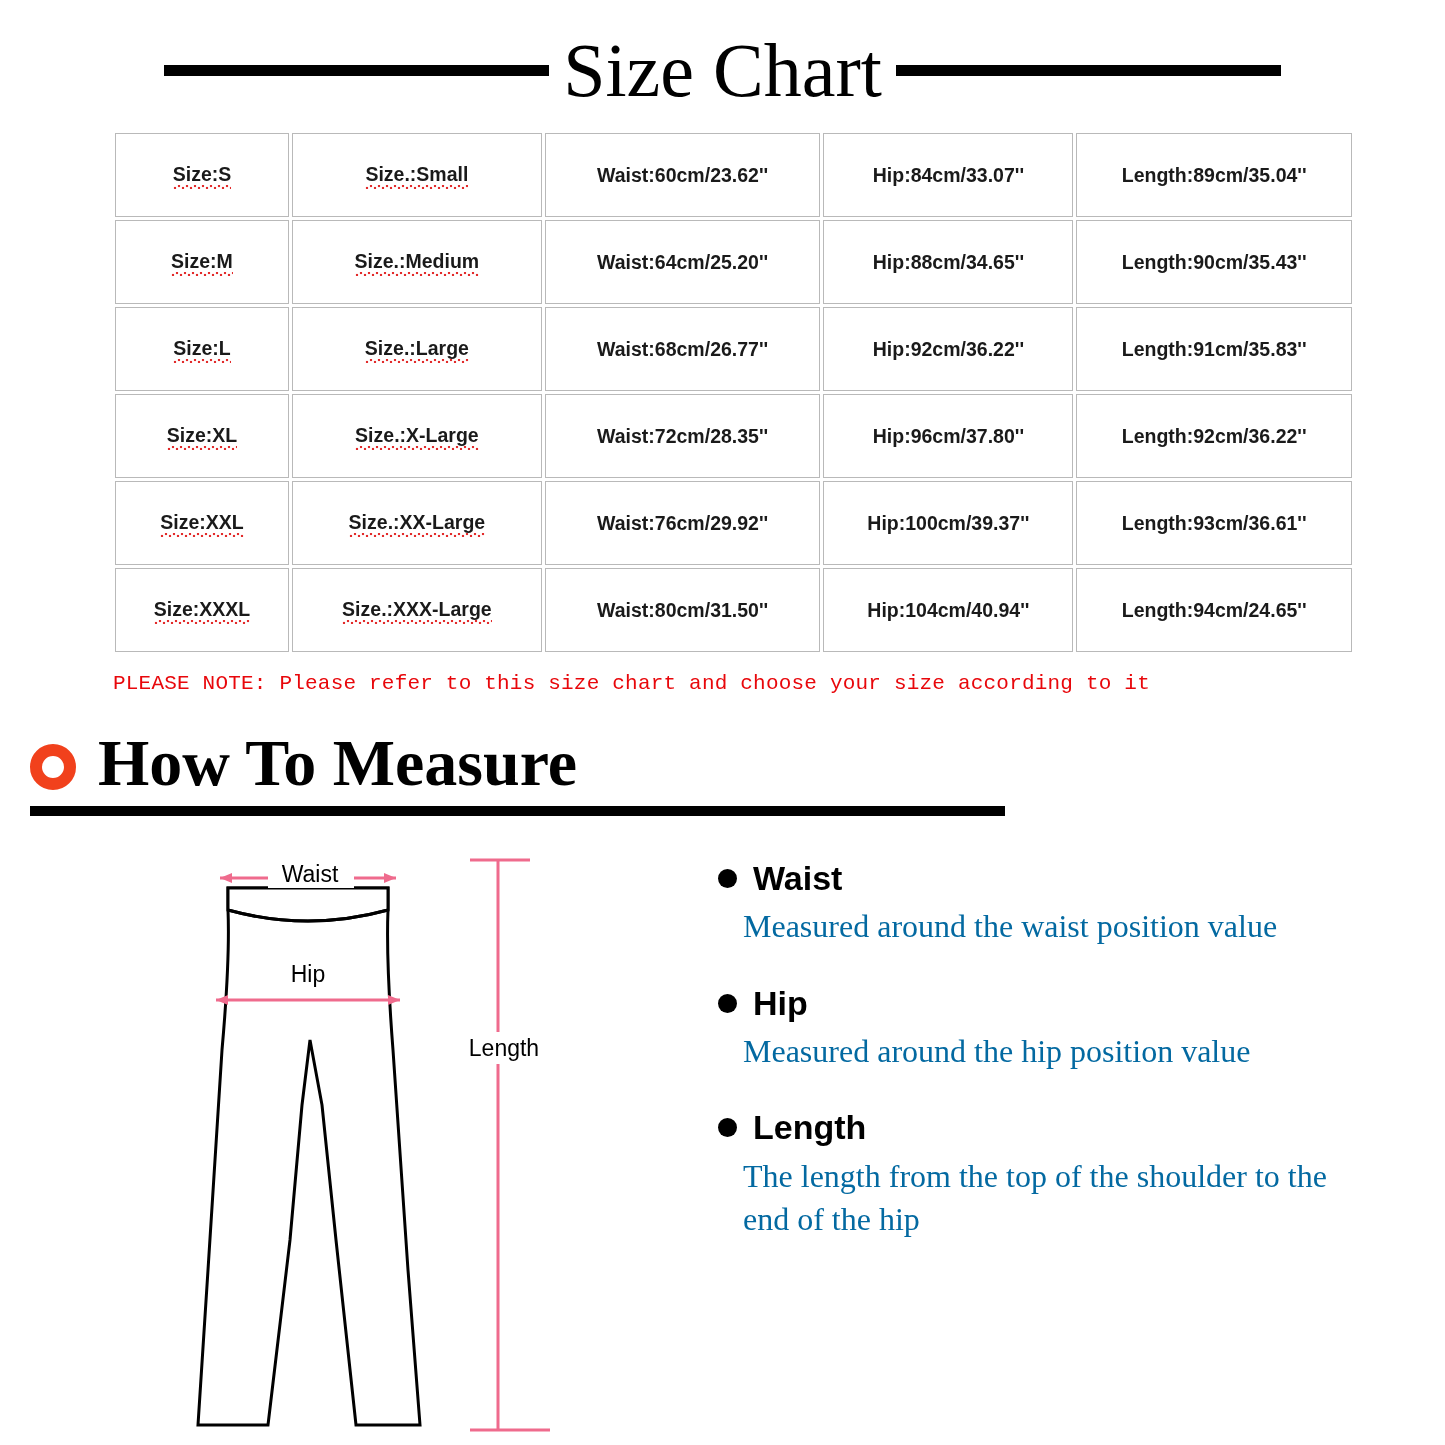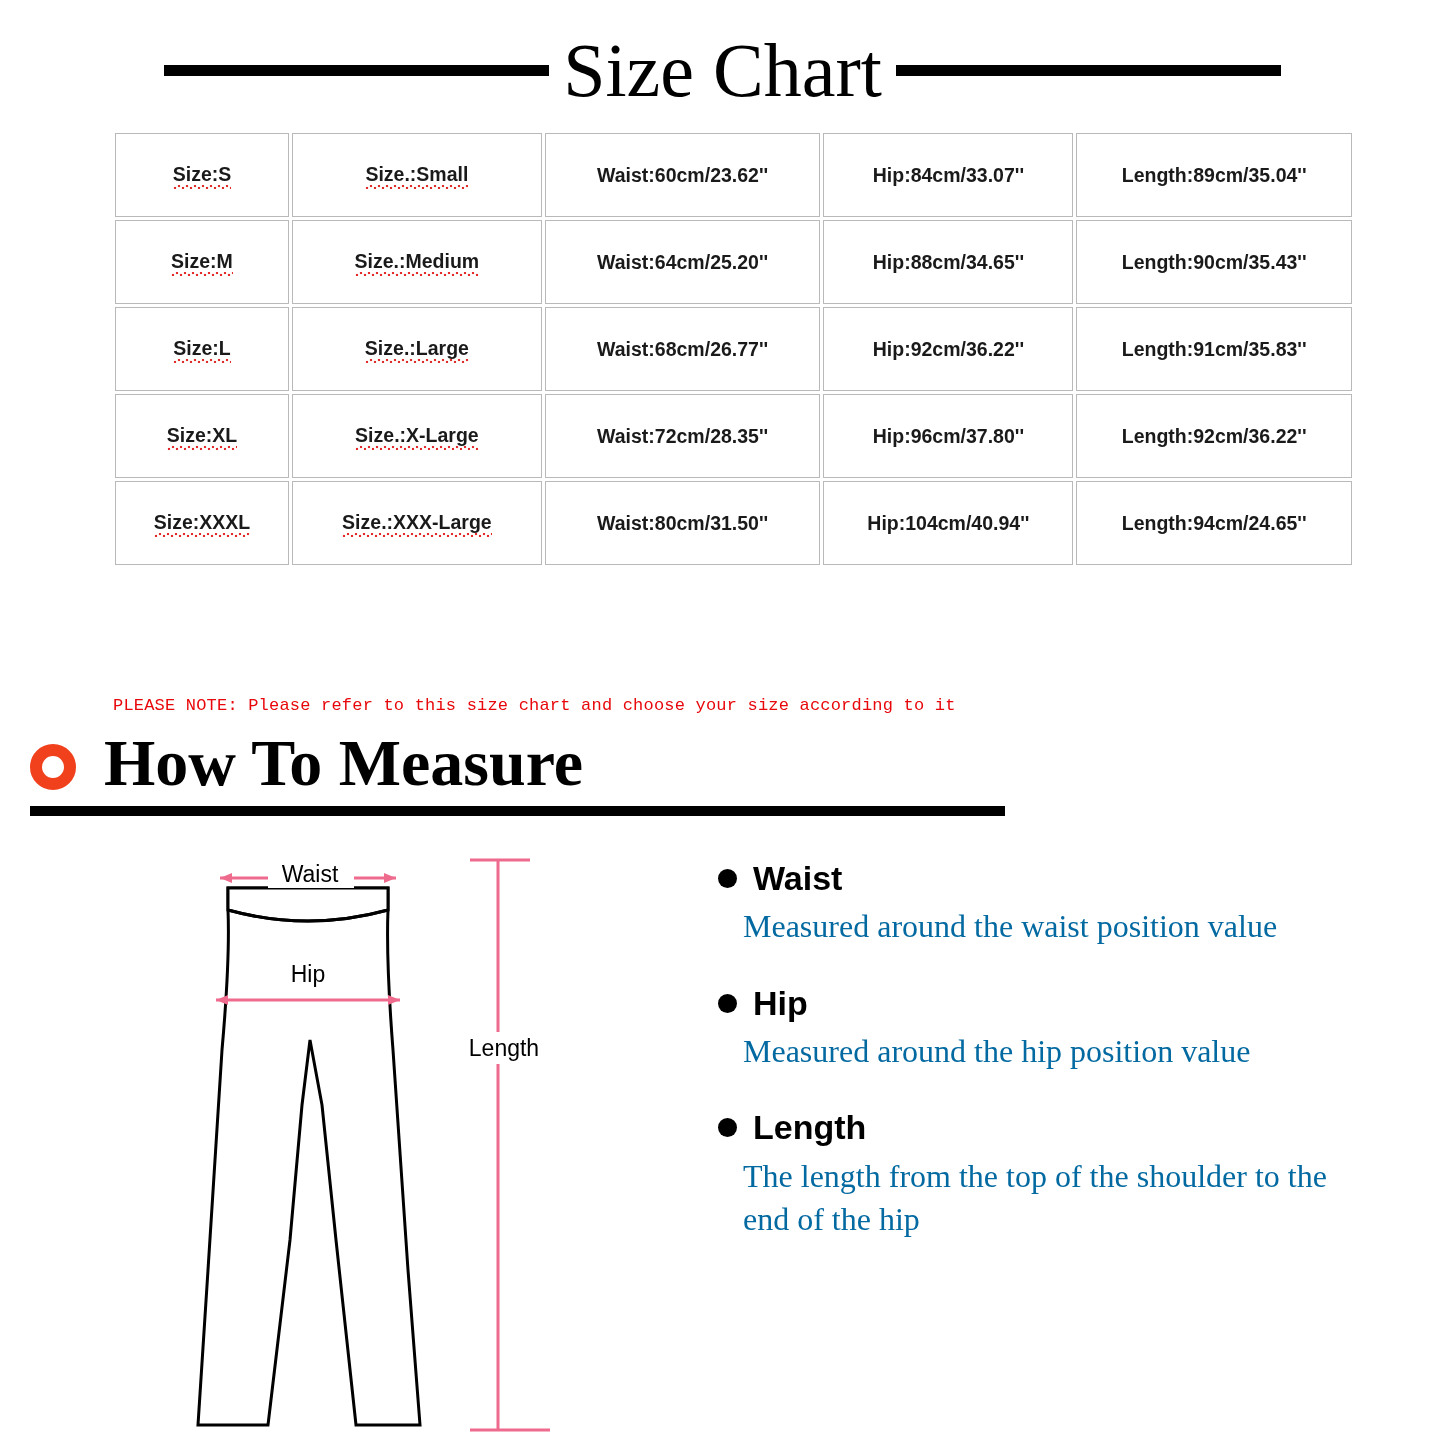--- a/index.html
+++ b/index.html
@@ -85,39 +85,39 @@
     background-image:
       radial-gradient(circle at 2px 3px, #e22b2b 1.3px, transparent 1.6px),
       radial-gradient(circle at 6px 1px, #e22b2b 1.3px, transparent 1.6px);
     background-size: 8px 4px;
     background-repeat: repeat-x;
   }
 
   .note {
     position: absolute;
     left: 113px;
-    top: 696px;
+    top: 672px;
     font-family: "Liberation Mono", monospace;
-    font-size: 17px;
+    font-size: 21px;
     color: #e8070b;
     letter-spacing: 0.2px;
     white-space: nowrap;
   }
 
   
   .htm-wrap {
     position: absolute;
     left: 30px;
     top: 730px;
     width: 1000px;
   }
   .htm-head {
     display: flex;
     align-items: center;
-    gap: 28px;
+    gap: 22px;
   }
   .htm-bullet {
     width: 46px;
     height: 46px;
     border: 12px solid #f1411c;
     border-radius: 50%;
     box-sizing: border-box;
     flex: 0 0 auto;
     margin-top: 8px;
   }
@@ -223,20 +223,27 @@
       <td>Length:91cm/35.83''</td>
     </tr>
     <tr>
       <td><span class="squiggle">Size:XL</span></td>
       <td><span class="squiggle">Size.:X-Large</span></td>
       <td>Waist:72cm/28.35''</td>
       <td>Hip:96cm/37.80''</td>
       <td>Length:92cm/36.22''</td>
     </tr>
     <tr>
+      <td><span class="squiggle">Size:XXL</span></td>
+      <td><span class="squiggle">Size.:XX-Large</span></td>
+      <td>Waist:76cm/29.92''</td>
+      <td>Hip:100cm/39.37''</td>
+      <td>Length:93cm/36.61''</td>
+    </tr>
+    <tr>
       <td><span class="squiggle">Size:XXXL</span></td>
       <td><span class="squiggle">Size.:XXX-Large</span></td>
       <td>Waist:80cm/31.50''</td>
       <td>Hip:104cm/40.94''</td>
       <td>Length:94cm/24.65''</td>
     </tr>
   </tbody>
 </table>
 
 <div class="note">PLEASE NOTE: Please refer to this size chart and choose your size according to it</div>

